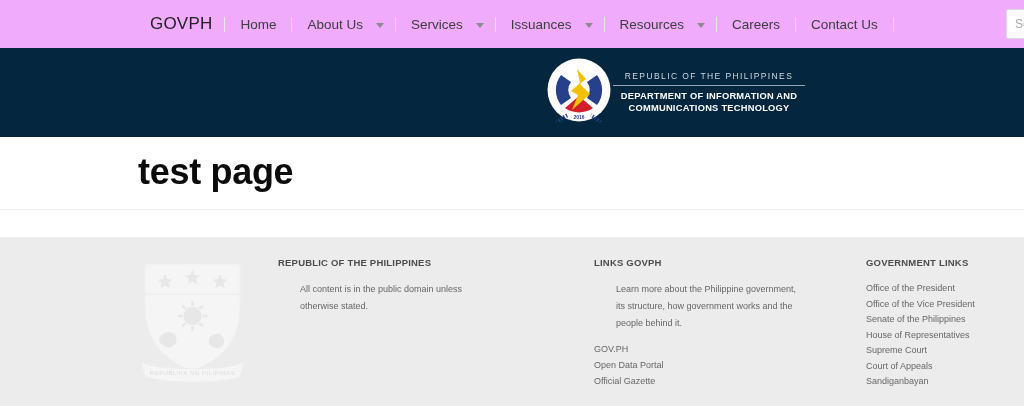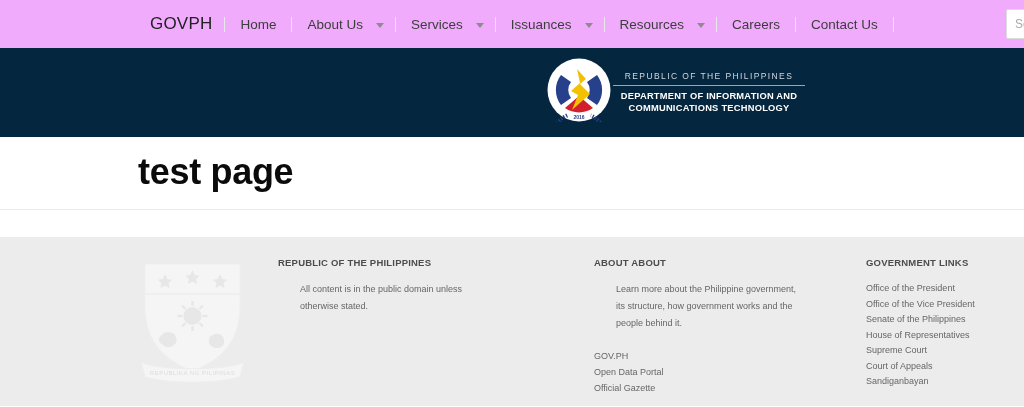--- a/index.html
+++ b/index.html
@@ -62,21 +62,21 @@
   .watermark { position: absolute; left: 137px; top: 17px; width: 111px; height: 135px; }
   .fcol { position: absolute; top: 20px; }
   .fcol-republic { left: 278px; width: 190px; }
   .fcol-about { left: 594px; width: 208px; }
   .fcol-gov { left: 866px; width: 122px; }
   .fheading {
     font-size: 9.5px; font-weight: bold; color: #4c4c4c; letter-spacing: 0.2px;
     margin-bottom: 13px; white-space: nowrap;
   }
   .fbody { font-size: 9px; color: #666; line-height: 17px; margin-left: 22px; }
-  .flinks { margin-top: 16px; }
+  .flinks { margin-top: 9px; }
   .flink { font-size: 9px; color: #666; line-height: 16px; cursor: pointer; white-space: nowrap; }
   .fcol-gov .flink { line-height: 15.5px; }
 </style>
 </head>
 <body>
 
 <div id="app">
 
   <header class="topnav">
     <div class="brand">GOVPH</div>
@@ -158,21 +158,21 @@
       <path d="M4,108 C22,117 89,117 107,108 L103,123 C80,130 31,130 8,123 Z" fill="#f5f5f5" stroke="#ededed" stroke-width="1"></path>
       <text x="55.5" y="121" font-size="6" fill="#dcdcdc" text-anchor="middle" letter-spacing="0.5">REPUBLIKA NG PILIPINAS</text>
     </svg>
 
     <div class="fcol fcol-republic">
       <div class="fheading">REPUBLIC OF THE PHILIPPINES</div>
       <div class="fbody">All content is in the public domain unless otherwise stated.</div>
     </div>
 
     <div class="fcol fcol-about">
-      <div class="fheading">ABOUT ABOUT</div>
+      <div class="fheading">LINKS GOVPH</div>
       <div class="fbody">Learn more about the Philippine government, its structure, how government works and the people behind it.</div>
       <div class="flinks">
         <div class="flink">GOV.PH</div>
         <div class="flink">Open Data Portal</div>
         <div class="flink">Official Gazette</div>
       </div>
     </div>
 
     <div class="fcol fcol-gov">
       <div class="fheading">GOVERNMENT LINKS</div>

